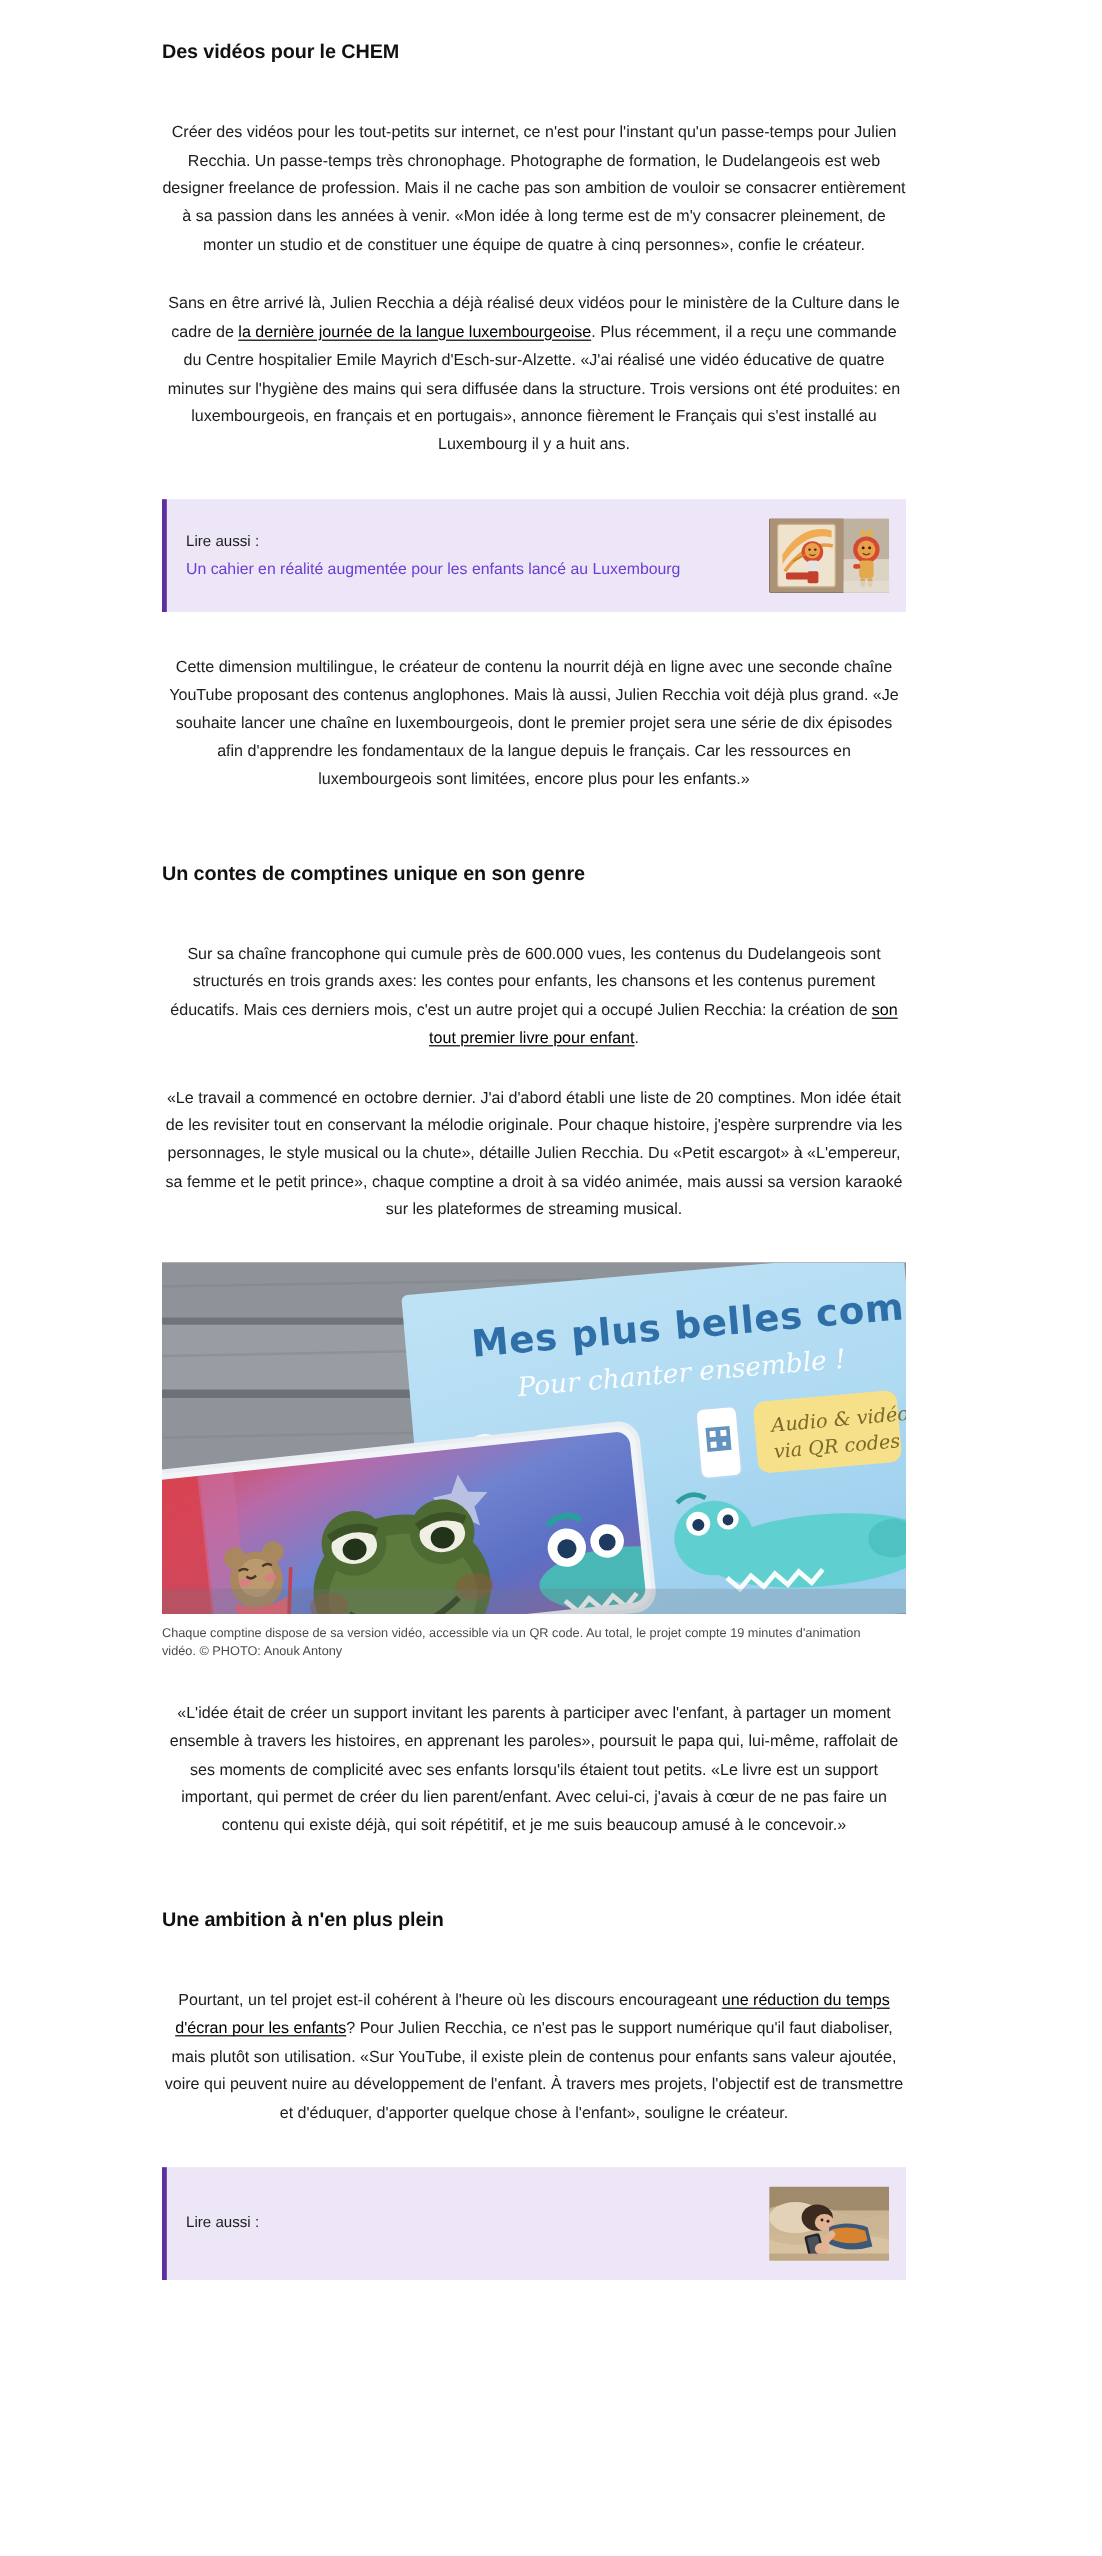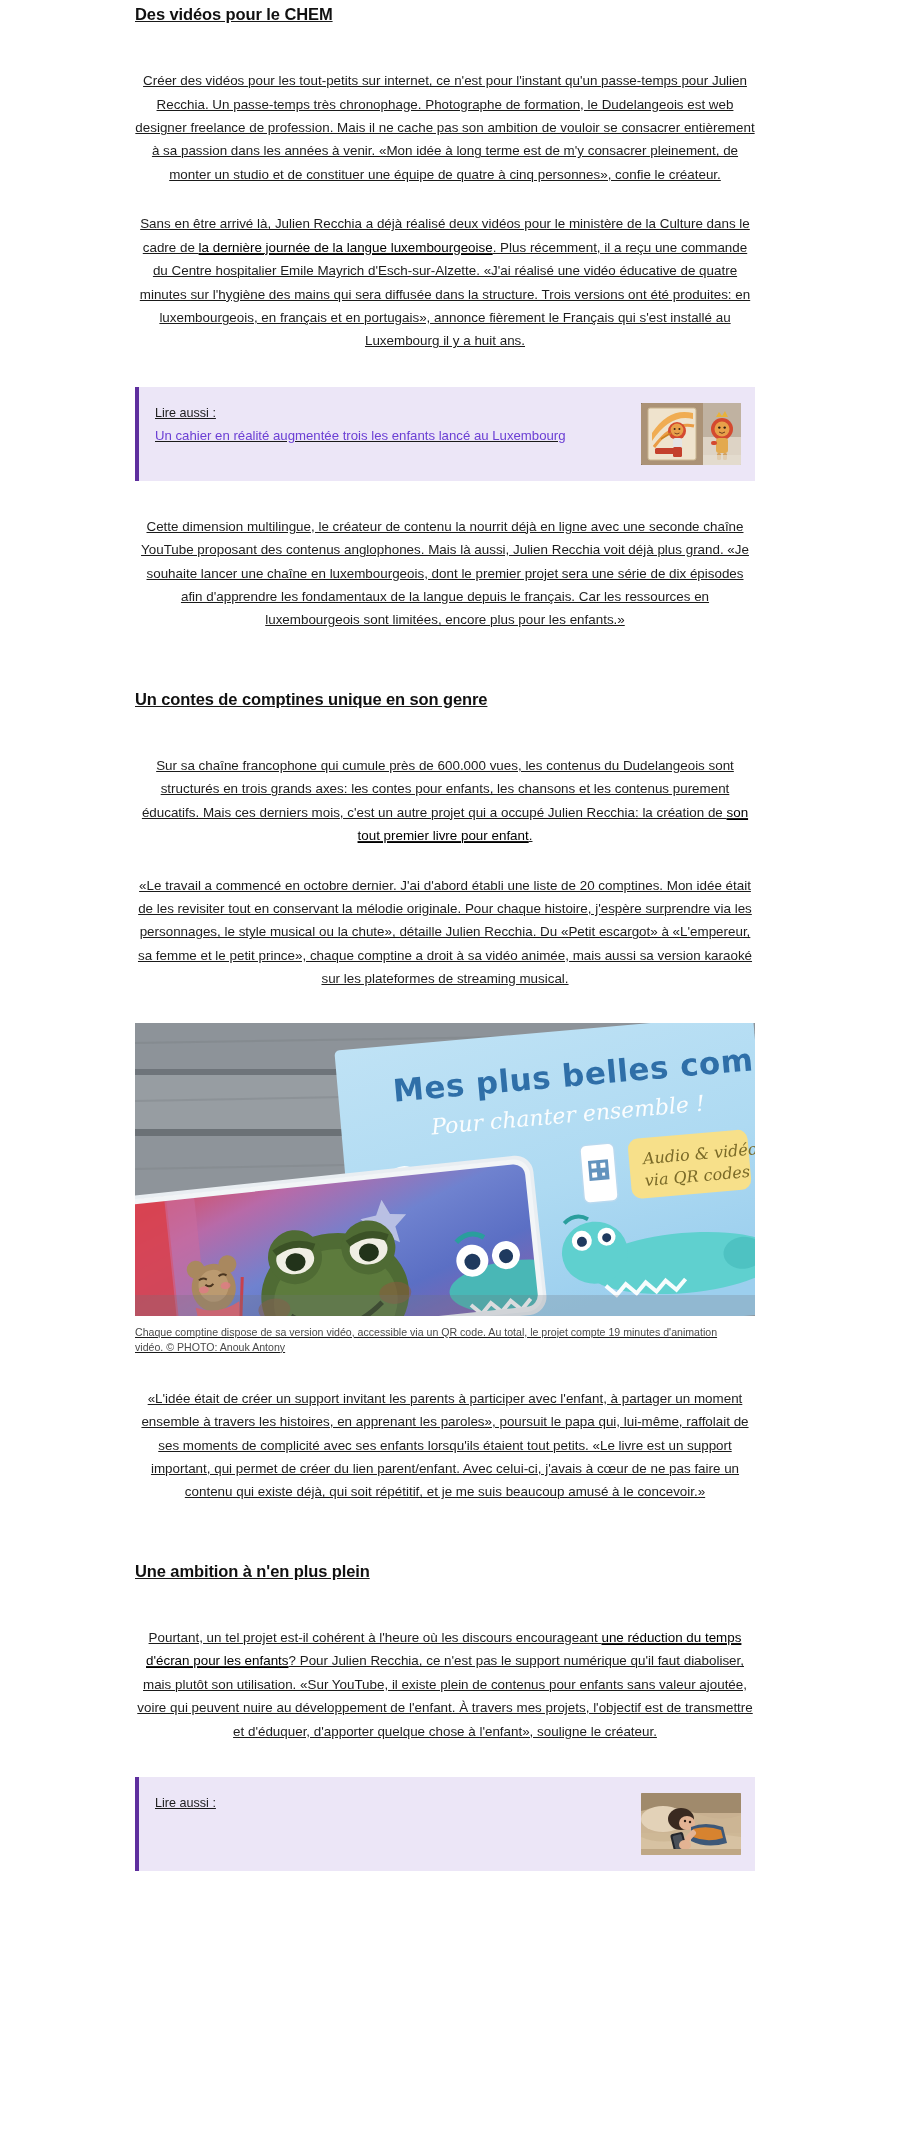--- a/index.html
+++ b/index.html
@@ -16,23 +16,22 @@
     -webkit-font-smoothing: antialiased;
   }
   .page {
     width: 918px;
     box-sizing: border-box;
     padding: 0;
   }
   .article {
     width: 620px;
     margin: 0 0 0 135px;
-    padding-top: 3px;
+    padding-top: 32px;
     box-sizing: border-box;
-    text-decoration: underline;
   }
 
   h2.section-heading {
     font-size: 16.5px;
     line-height: 1.35;
     font-weight: bold;
     color: #111111;
     margin: 0;
     padding: 0;
     letter-spacing: -0.1px;
@@ -55,21 +54,21 @@
 
   a.inline-link {
     color: #000000;
     text-decoration: underline;
     text-underline-offset: 2px;
   }
 
   
   .promo-box {
     display: flex;
-    align-items: flex-start;
+    align-items: center;
     justify-content: space-between;
     background: #ece6f7;
     border-left: 4px solid #5e2f9e;
     box-sizing: border-box;
     padding: 16px 14px 16px 16px;
     min-height: 72px;
   }
   .promo-text {
     flex: 1 1 auto;
     padding-right: 14px;
@@ -129,21 +128,21 @@
 
     <p class="body-text">Créer des vidéos pour les tout-petits sur internet, ce n'est pour l'instant qu'un passe-temps pour Julien Recchia. Un passe-temps très chronophage. Photographe de formation, le Dudelangeois est web designer freelance de profession. Mais il ne cache pas son ambition de vouloir se consacrer entièrement à sa passion dans les années à venir. «Mon idée à long terme est de m'y consacrer pleinement, de monter un studio et de constituer une équipe de quatre à cinq personnes», confie le créateur.</p>
     <div class="sp-para"></div>
 
     <p class="body-text"><span>Sans en être arrivé là, Julien Recchia a déjà réalisé deux vidéos pour le ministère de la Culture dans le cadre de </span><a class="inline-link" href="#">la dernière journée de la langue luxembourgeoise</a><span>. Plus récemment, il a reçu une commande du Centre hospitalier Emile Mayrich d'Esch-sur-Alzette. «J'ai réalisé une vidéo éducative de quatre minutes sur l'hygiène des mains qui sera diffusée dans la structure. Trois versions ont été produites: en luxembourgeois, en français et en portugais», annonce fièrement le Français qui s'est installé au Luxembourg il y a huit ans.</span></p>
     <div class="sp-box"></div>
 
     <div class="promo-box">
       <div class="promo-text">
         <p class="promo-kicker">Lire aussi :</p>
-        <p class="promo-title">Un cahier en réalité augmentée trois les enfants lancé au Luxembourg</p>
+        <p class="promo-title">Un cahier en réalité augmentée pour les enfants lancé au Luxembourg</p>
       </div>
       <div class="promo-thumb">
         <svg width="100" height="62" viewBox="0 0 100 62" xmlns="http://www.w3.org/2000/svg" role="img">
           <defs>
             <linearGradient id="woodg" x1="0" y1="0" x2="1" y2="1">
               <stop offset="0%" stop-color="#b9a287"></stop>
               <stop offset="50%" stop-color="#a88f74"></stop>
               <stop offset="100%" stop-color="#93785c"></stop>
             </linearGradient>
           </defs>

